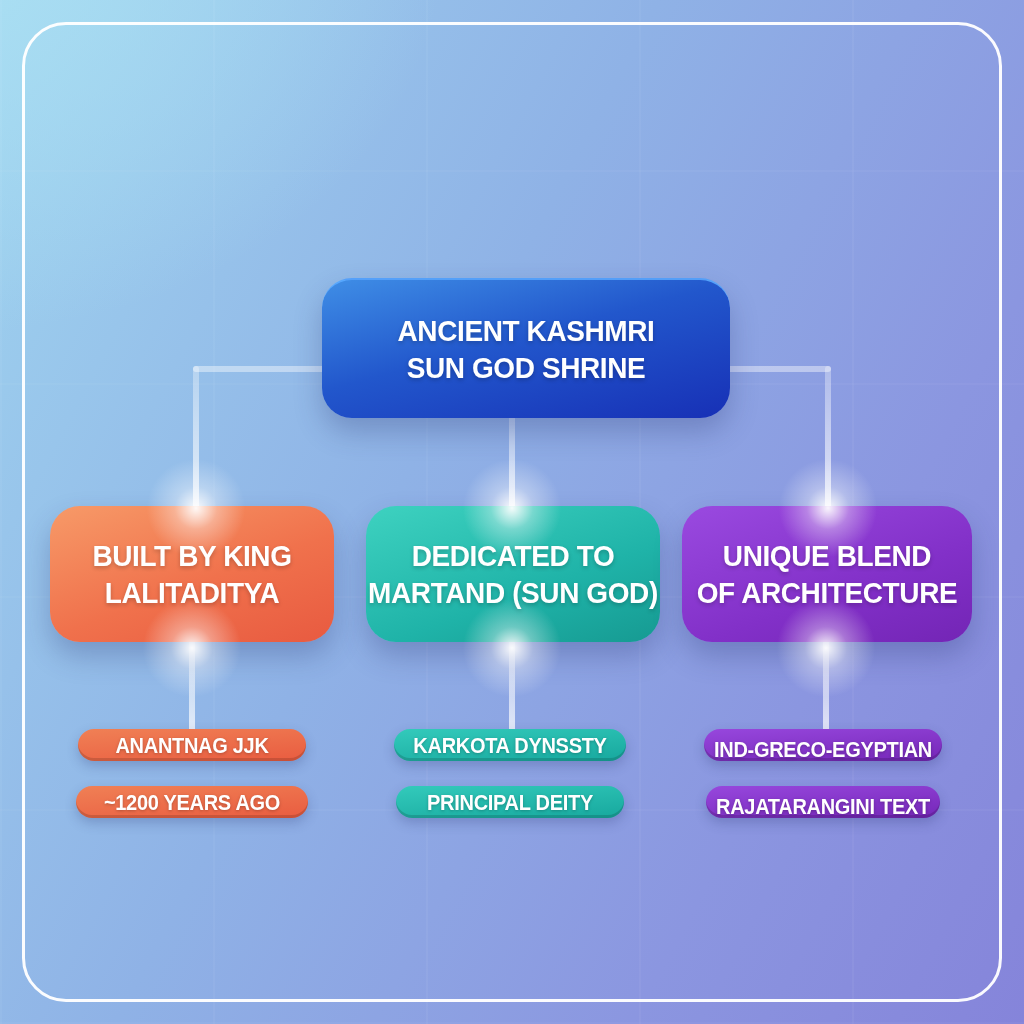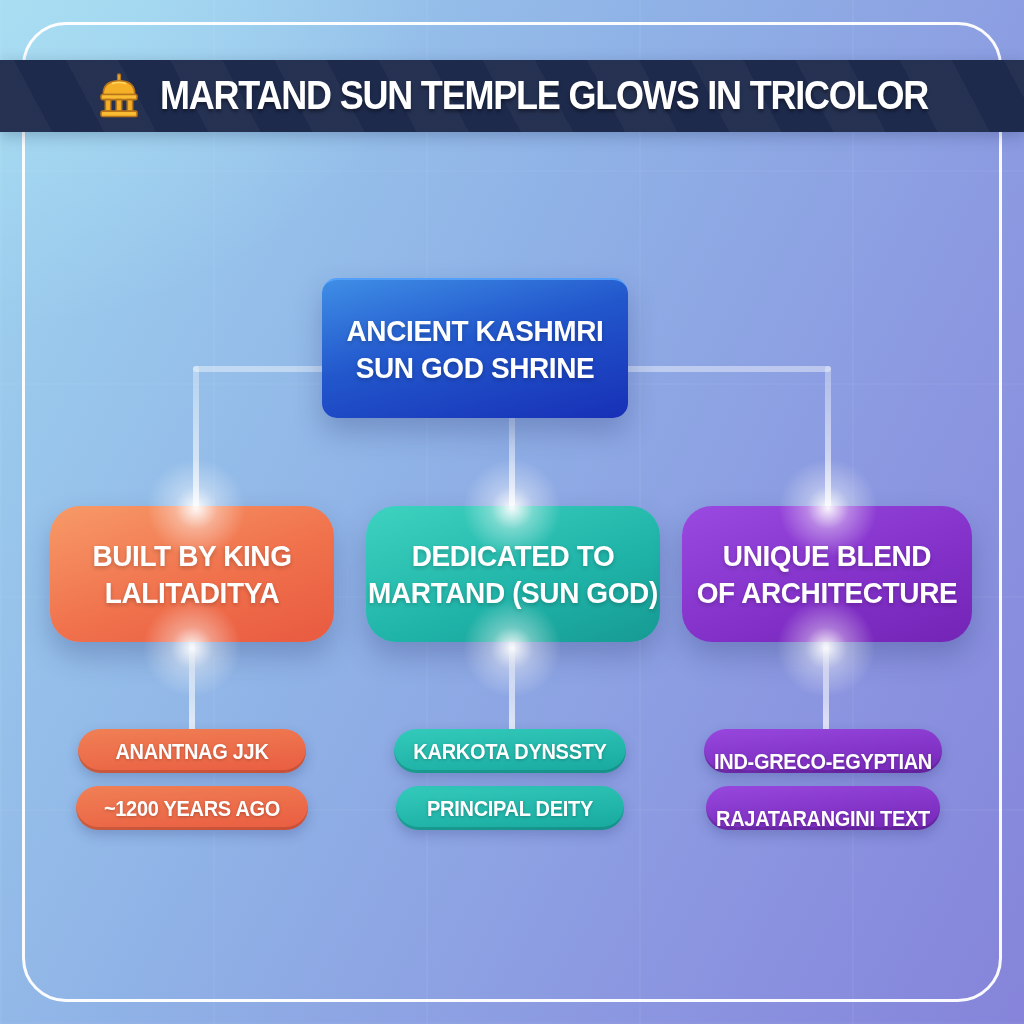--- a/index.html
+++ b/index.html
@@ -50,39 +50,39 @@
   
   .node {
     position:absolute; display:flex; flex-direction:column; align-items:center; justify-content:center;
     color:#fff; text-align:center; z-index:2;
     font-weight:700; letter-spacing:-0.4px;
     box-shadow:0 14px 28px rgba(38,50,110,0.28);
   }
   .node .l1, .node .l2 { font-size:28px; line-height:37px; transform:scaleY(1.08);
     text-shadow:0 2px 4px rgba(0,0,0,0.22); white-space:nowrap; }
   .node-root {
-    left:322px; top:278px; width:306px; height:140px; border-radius:15px;
+    left:322px; top:278px; width:408px; height:140px; border-radius:30px;
     background:linear-gradient(165deg, #3f8ee6 0%, #2257cc 45%, #1730b6 100%);
     border-top:2px solid rgba(90,170,255,0.9);
   }
   .node-orange {
     left:50px; top:506px; width:284px; height:136px; border-radius:30px;
     background:linear-gradient(160deg, #f79a68 0%, #f0714c 55%, #e85a40 100%);
   }
   .node-teal {
     left:366px; top:506px; width:294px; height:136px; border-radius:30px;
     background:linear-gradient(160deg, #3ed2c0 0%, #1fb3a8 60%, #169a92 100%);
   }
   .node-purple {
     left:682px; top:506px; width:290px; height:136px; border-radius:30px;
     background:linear-gradient(160deg, #9a4ae0 0%, #8230c8 60%, #7325b5 100%);
   }
   
   .pill {
-    position:absolute; height:44px; border-radius:22px; z-index:2;
+    position:absolute; height:32px; border-radius:22px; z-index:2;
     display:flex; align-items:center; justify-content:center;
     color:#fff; font-weight:700; font-size:20px; letter-spacing:-0.3px;
     text-shadow:0 1px 3px rgba(0,0,0,0.25); white-space:nowrap;
     box-shadow:0 5px 12px rgba(38,50,110,0.25), inset 0 -3px 0 rgba(0,0,0,0.14);
   }
   .pill span { transform:scaleY(1.08); }
   .pill-orange { background:linear-gradient(175deg, #f68a5e 0%, #ec624425 0%, #f08055 0%, #e95c40 100%); }
   .pill-teal   { background:linear-gradient(175deg, #33cabb 0%, #17a89e 100%); }
   .pill-purple { background:linear-gradient(175deg, #9747dd 0%, #7527b8 100%);align-items:flex-end; }
   .p-c1a { left:78px;  top:729px; width:228px; }
@@ -92,35 +92,20 @@
   .p-c3a { left:704px; top:729px; width:238px; }
   .p-c3b { left:706px; top:786px; width:234px; }
 </style>
 </head>
 <body>
 
 <div class="canvas">
   <div class="bg-grid"></div>
   <div class="frame"></div>
 
-  <div class="header">
-    <svg class="temple-icon" viewBox="0 0 64 64" aria-hidden="true">
-      <g stroke="#b8761a" stroke-width="2.2" stroke-linejoin="round">
-        <rect x="30.2" y="1.5" width="3.6" height="9" rx="1.5" fill="#ffd65c"></rect>
-        <path d="M10 30 Q10 11 32 11 Q54 11 54 30 Z" fill="#f6b028"></path>
-        <path d="M22 13.5 Q32 10 42 13.5 L42 16 Q32 12.8 22 16 Z" fill="#ffd65c" stroke="none"></path>
-        <rect x="7" y="30" width="50" height="7" rx="2.5" fill="#f9bc33"></rect>
-        <rect x="13" y="37" width="7.5" height="16" fill="#f6b028"></rect>
-        <rect x="28.2" y="37" width="7.5" height="16" fill="#f6b028"></rect>
-        <rect x="43.5" y="37" width="7.5" height="16" fill="#f6b028"></rect>
-        <rect x="7" y="53" width="50" height="7.5" rx="2.5" fill="#f9bc33"></rect>
-      </g>
-    </svg>
-    <div class="header-title">MARTAND SUN TEMPLE GLOWS IN TRICOLOR</div>
-  </div>
 
   <div class="line" style="left:193px; top:366px; width:638px; height:6px;"></div>
   <div class="line vline" style="left:193px; top:366px; height:144px;"></div>
   <div class="line vline" style="left:509px; top:414px; height:96px;"></div>
   <div class="line vline" style="left:825px; top:366px; height:144px;"></div>
   <div class="line vline" style="left:189px; top:640px; height:92px;"></div>
   <div class="line vline" style="left:509px; top:640px; height:92px;"></div>
   <div class="line vline" style="left:823px; top:640px; height:92px;"></div>
 
   <div class="glow" style="left:196px; top:508px;"></div>

